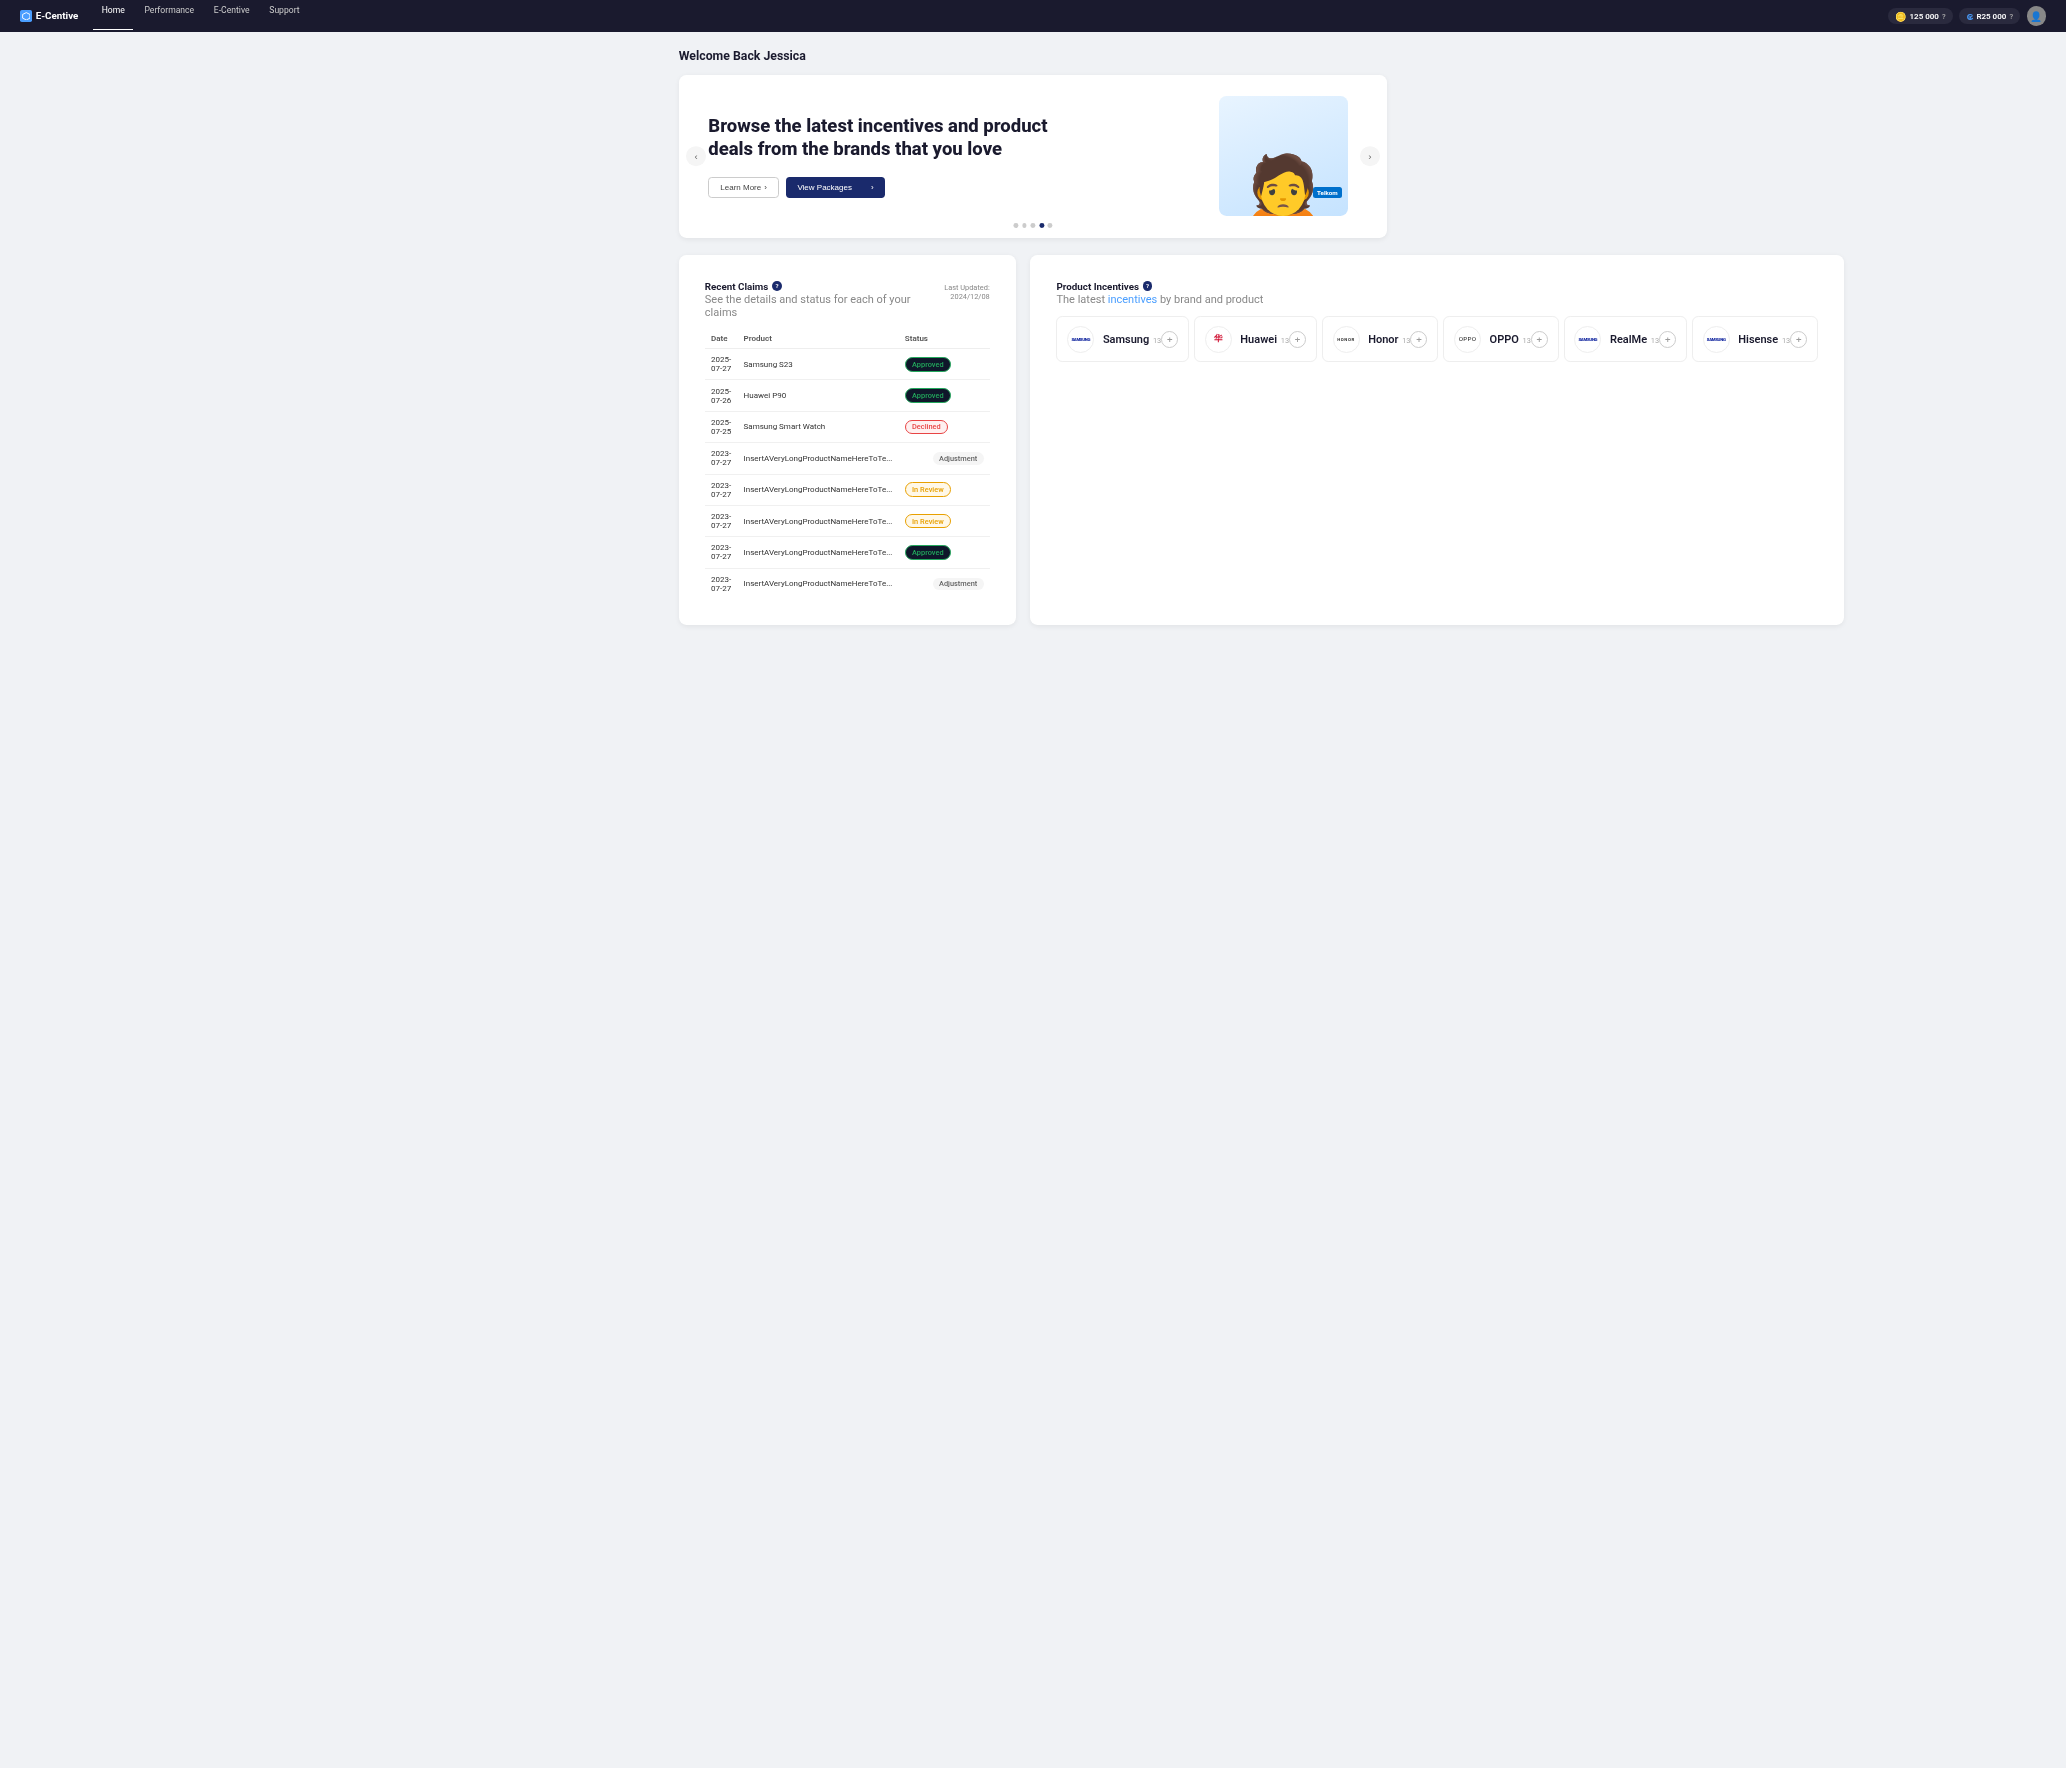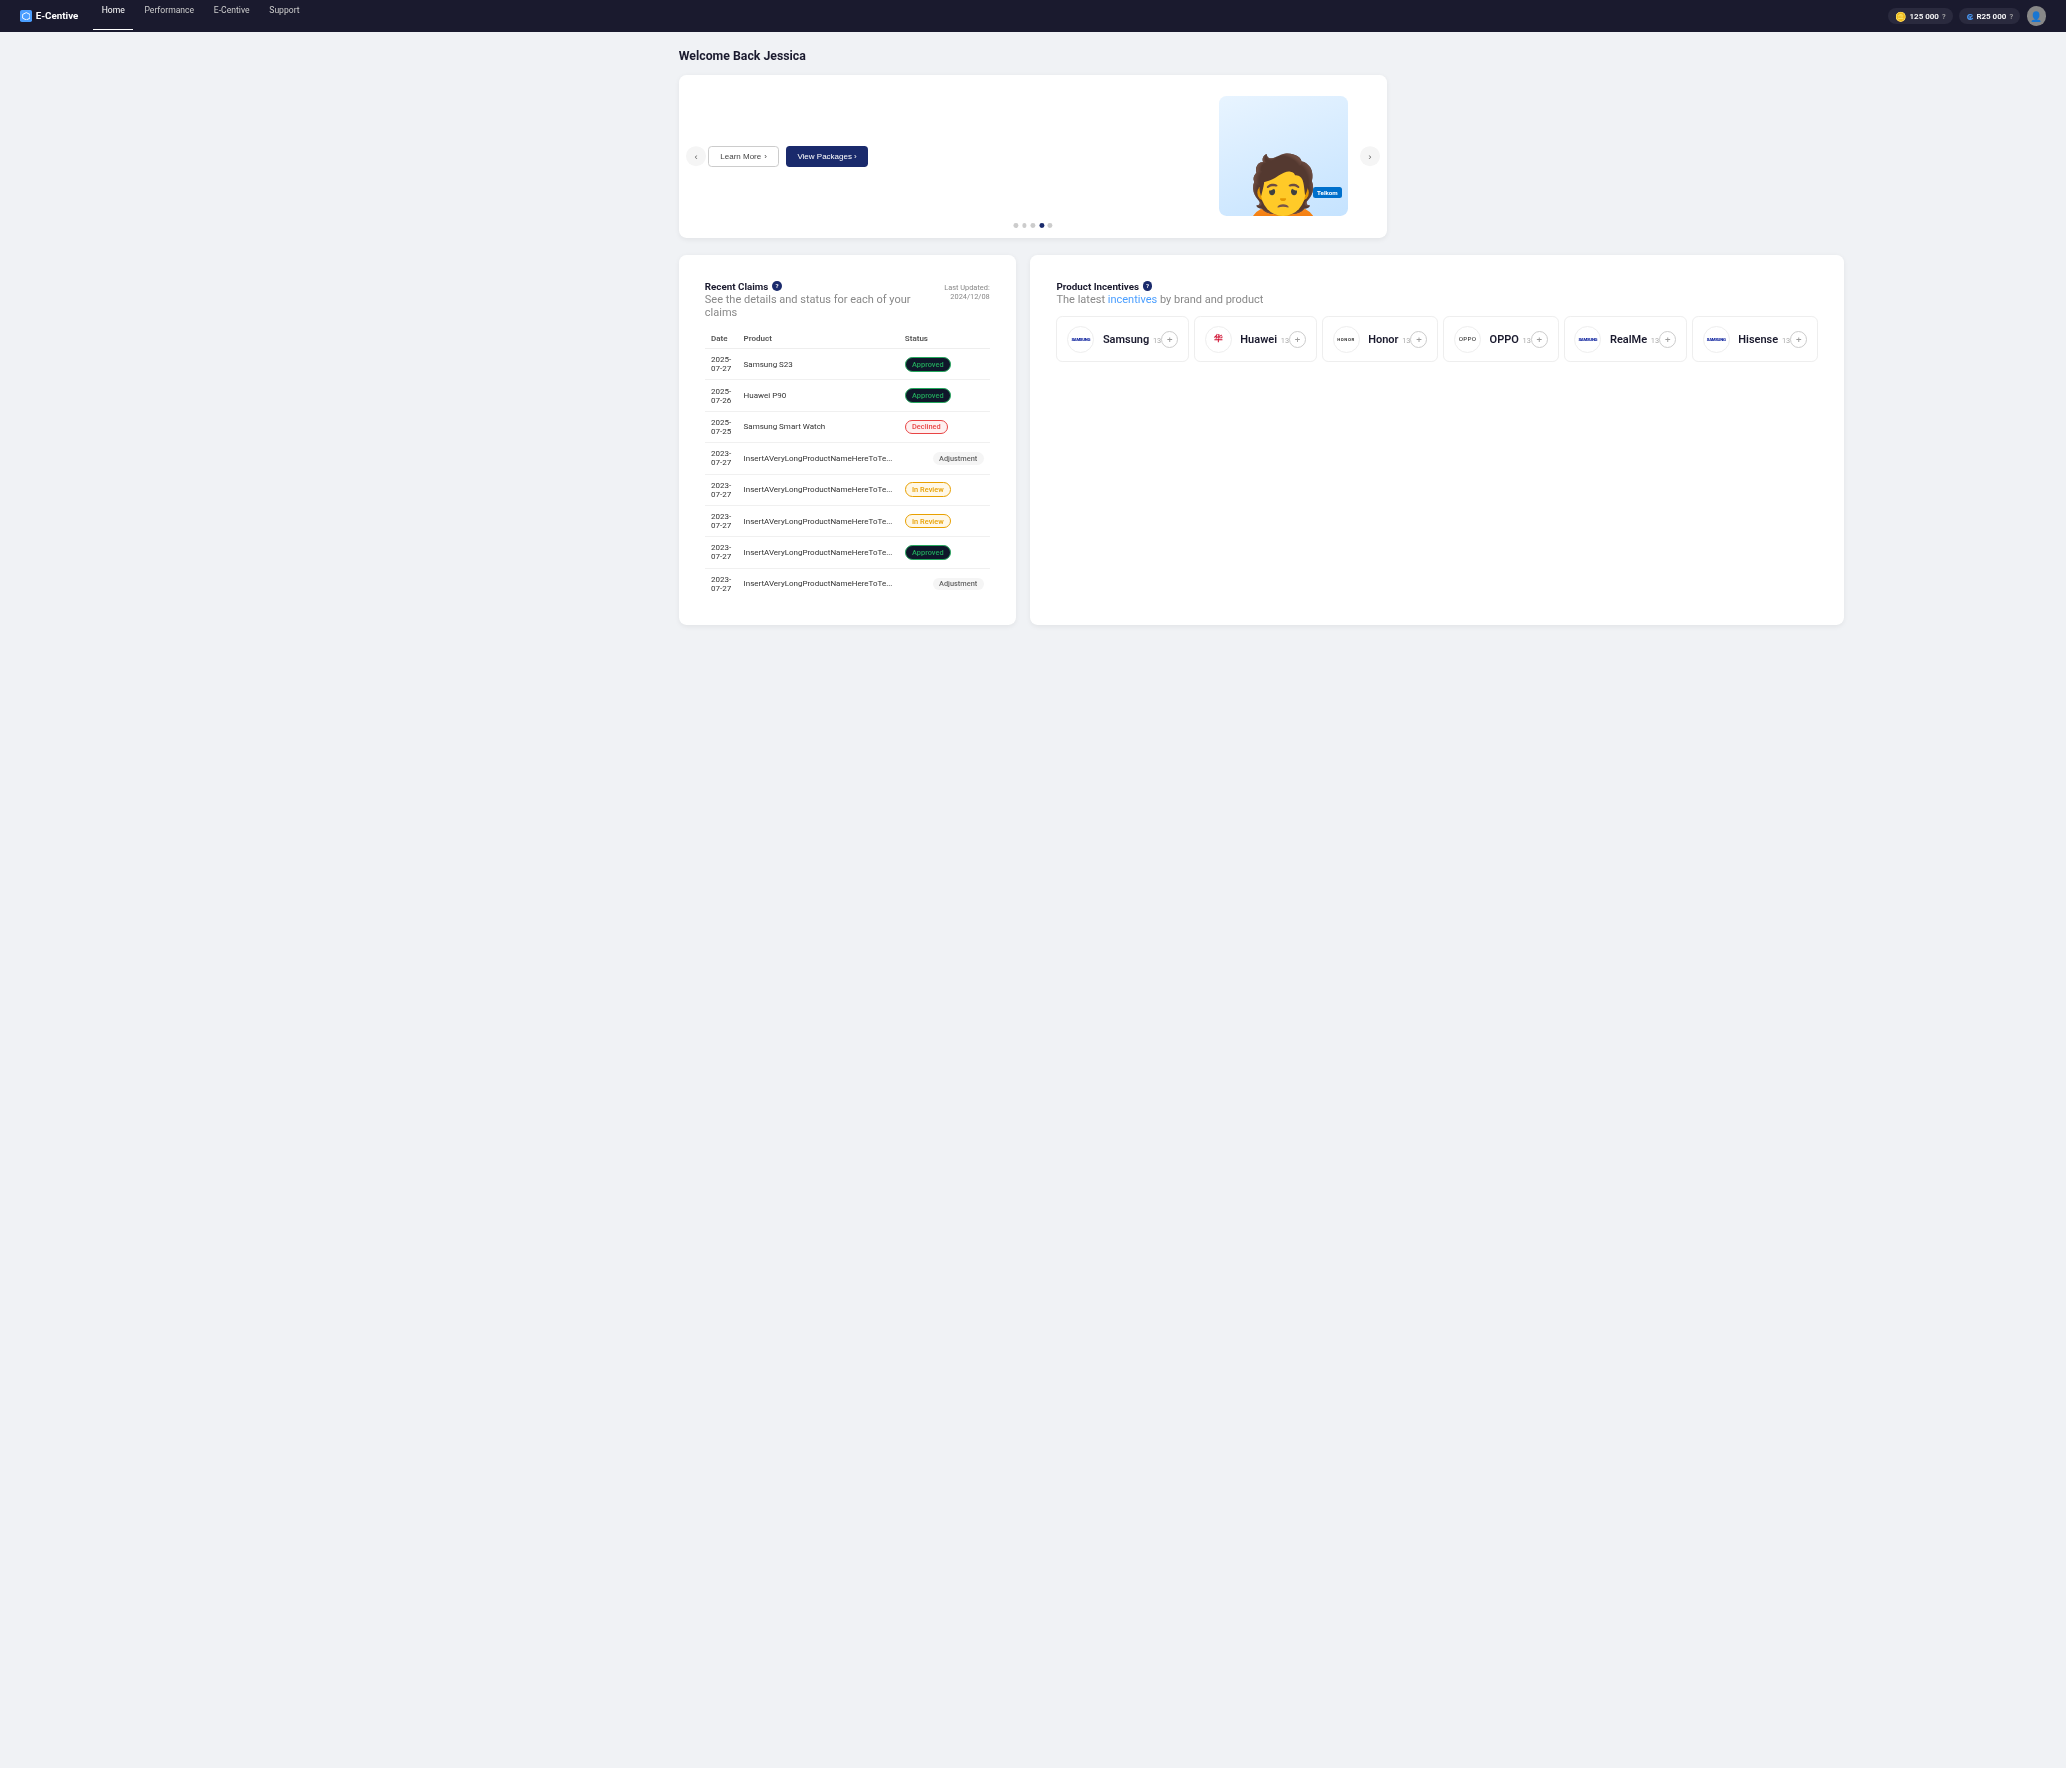--- a/index.html
+++ b/index.html
@@ -106,21 +106,21 @@
       color: #444;
     }
     .btn-primary {
       padding: 4.9px 11px;
       border: none;
       border-radius: 3.7px;
       background: #1a2a6c;
       color: #fff;
       font-size: 8px;
       cursor: pointer;
-      display: flex; align-items: center; gap: 2px;
+      display: flex; align-items: center; gap: 19px;
     }
     .banner-image {
       width: 148px; height: 123px;
       display: flex; align-items: center; justify-content: center;
       flex-shrink: 0;
     }
     .banner-person {
       width: 129px; height: 120px;
       background: linear-gradient(160deg, #e8f4ff 0%, #c5e3ff 100%);
       border-radius: 7.4px;
@@ -317,20 +317,21 @@
 </nav>
 
 <div class="page">
 
   <h1 class="page-title">Welcome Back Jessica</h1>
 
   <div class="banner-card">
     <button class="banner-nav-btn left">‹</button>
 
     <div class="banner-content">
+      <h2 class="banner-title">Browse the latest incentives and product deals from the brands that you love</h2>
       <div class="banner-actions">
         <button class="btn-outline">
           <span>Learn More</span>
           <span>›</span>
         </button>
         <button class="btn-primary">
           <span>View Packages</span>
           <span>›</span>
         </button>
       </div>

